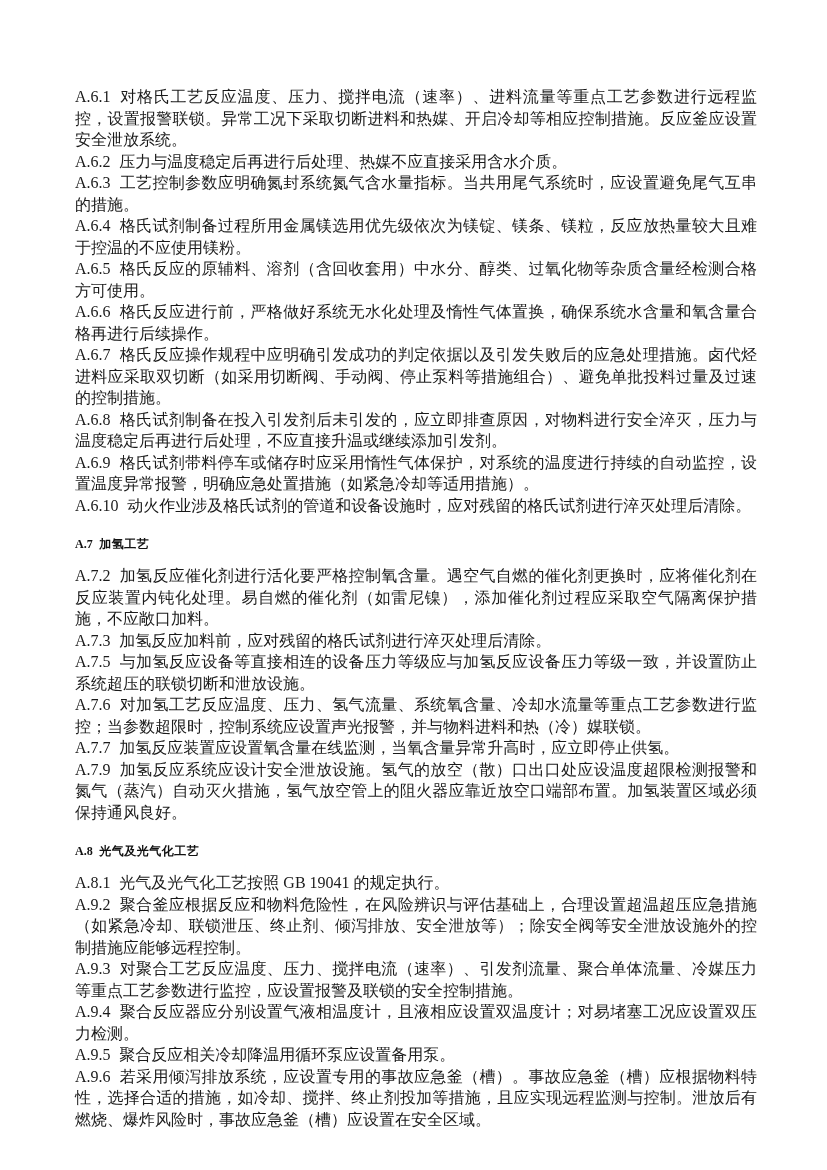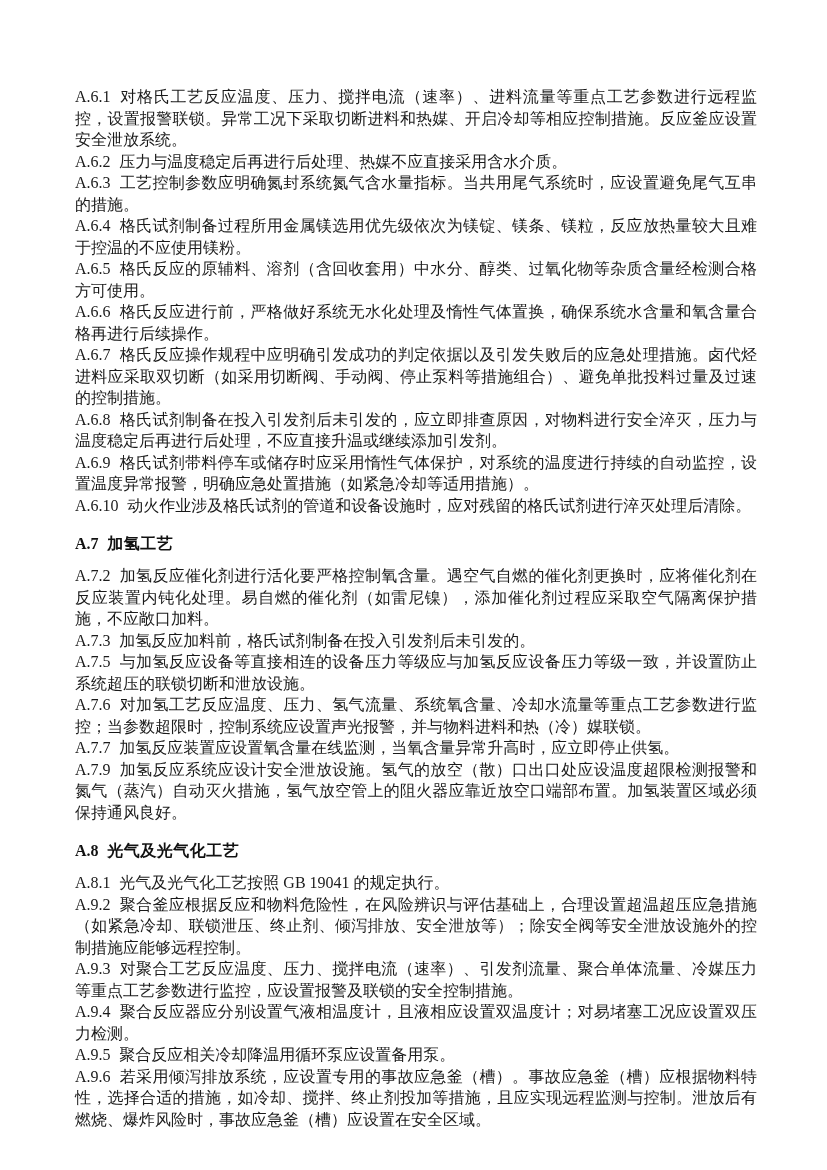--- a/index.html
+++ b/index.html
@@ -30,21 +30,21 @@
     text-align: justify;
     text-justify: inter-ideograph;
     word-break: break-all;
   }
   p.clause .num {
     margin-right: 0.55em;
     white-space: nowrap;
   }
   h2.heading {
     margin: 17px 0 10px 0;
-    font-size: 16px;
+    font-size: 12px;
     line-height: 22px;
     font-weight: bold;
     color: #111111;
   }
   h2.heading .num {
     margin-right: 0.55em;
     font-family: "Liberation Serif", "DejaVu Serif", serif;
   }
   h2.heading .txt {
     font-family: "Liberation Sans", "DejaVu Sans", sans-serif;
@@ -62,21 +62,21 @@
       <p class="clause"><span class="num">A.6.3</span><span class="txt">工艺控制参数应明确氮封系统氮气含水量指标。当共用尾气系统时，应设置避免尾气互串的措施。</span></p>
       <p class="clause"><span class="num">A.6.4</span><span class="txt">格氏试剂制备过程所用金属镁选用优先级依次为镁锭、镁条、镁粒，反应放热量较大且难于控温的不应使用镁粉。</span></p>
       <p class="clause"><span class="num">A.6.5</span><span class="txt">格氏反应的原辅料、溶剂（含回收套用）中水分、醇类、过氧化物等杂质含量经检测合格方可使用。</span></p>
       <p class="clause"><span class="num">A.6.6</span><span class="txt">格氏反应进行前，严格做好系统无水化处理及惰性气体置换，确保系统水含量和氧含量合格再进行后续操作。</span></p>
       <p class="clause"><span class="num">A.6.7</span><span class="txt">格氏反应操作规程中应明确引发成功的判定依据以及引发失败后的应急处理措施。卤代烃进料应采取双切断（如采用切断阀、手动阀、停止泵料等措施组合）、避免单批投料过量及过速的控制措施。</span></p>
       <p class="clause"><span class="num">A.6.8</span><span class="txt">格氏试剂制备在投入引发剂后未引发的，应立即排查原因，对物料进行安全淬灭，压力与温度稳定后再进行后处理，不应直接升温或继续添加引发剂。</span></p>
       <p class="clause"><span class="num">A.6.9</span><span class="txt">格氏试剂带料停车或储存时应采用惰性气体保护，对系统的温度进行持续的自动监控，设置温度异常报警，明确应急处置措施（如紧急冷却等适用措施）。</span></p>
       <p class="clause"><span class="num">A.6.10</span><span class="txt">动火作业涉及格氏试剂的管道和设备设施时，应对残留的格氏试剂进行淬灭处理后清除。</span></p>
       <h2 class="heading"><span class="num">A.7</span><span class="txt">加氢工艺</span></h2>
       <p class="clause"><span class="num">A.7.2</span><span class="txt">加氢反应催化剂进行活化要严格控制氧含量。遇空气自燃的催化剂更换时，应将催化剂在反应装置内钝化处理。易自燃的催化剂（如雷尼镍），添加催化剂过程应采取空气隔离保护措施，不应敞口加料。</span></p>
-      <p class="clause"><span class="num">A.7.3</span><span class="txt">加氢反应加料前，格氏试剂制备在投入引发剂后未引发的。</span></p>
+      <p class="clause"><span class="num">A.7.3</span><span class="txt">加氢反应加料前，应对残留的格氏试剂进行淬灭处理后清除。</span></p>
       <p class="clause"><span class="num">A.7.5</span><span class="txt">与加氢反应设备等直接相连的设备压力等级应与加氢反应设备压力等级一致，并设置防止系统超压的联锁切断和泄放设施。</span></p>
       <p class="clause"><span class="num">A.7.6</span><span class="txt">对加氢工艺反应温度、压力、氢气流量、系统氧含量、冷却水流量等重点工艺参数进行监控；当参数超限时，控制系统应设置声光报警，并与物料进料和热（冷）媒联锁。</span></p>
       <p class="clause"><span class="num">A.7.7</span><span class="txt">加氢反应装置应设置氧含量在线监测，当氧含量异常升高时，应立即停止供氢。</span></p>
       <p class="clause"><span class="num">A.7.9</span><span class="txt">加氢反应系统应设计安全泄放设施。氢气的放空（散）口出口处应设温度超限检测报警和氮气（蒸汽）自动灭火措施，氢气放空管上的阻火器应靠近放空口端部布置。加氢装置区域必须保持通风良好。</span></p>
       <h2 class="heading"><span class="num">A.8</span><span class="txt">光气及光气化工艺</span></h2>
       <p class="clause"><span class="num">A.8.1</span><span class="txt">光气及光气化工艺按照 GB 19041 的规定执行。</span></p>
       <p class="clause"><span class="num">A.9.2</span><span class="txt">聚合釜应根据反应和物料危险性，在风险辨识与评估基础上，合理设置超温超压应急措施（如紧急冷却、联锁泄压、终止剂、倾泻排放、安全泄放等）；除安全阀等安全泄放设施外的控制措施应能够远程控制。</span></p>
       <p class="clause"><span class="num">A.9.3</span><span class="txt">对聚合工艺反应温度、压力、搅拌电流（速率）、引发剂流量、聚合单体流量、冷媒压力等重点工艺参数进行监控，应设置报警及联锁的安全控制措施。</span></p>
       <p class="clause"><span class="num">A.9.4</span><span class="txt">聚合反应器应分别设置气液相温度计，且液相应设置双温度计；对易堵塞工况应设置双压力检测。</span></p>
       <p class="clause"><span class="num">A.9.5</span><span class="txt">聚合反应相关冷却降温用循环泵应设置备用泵。</span></p>

